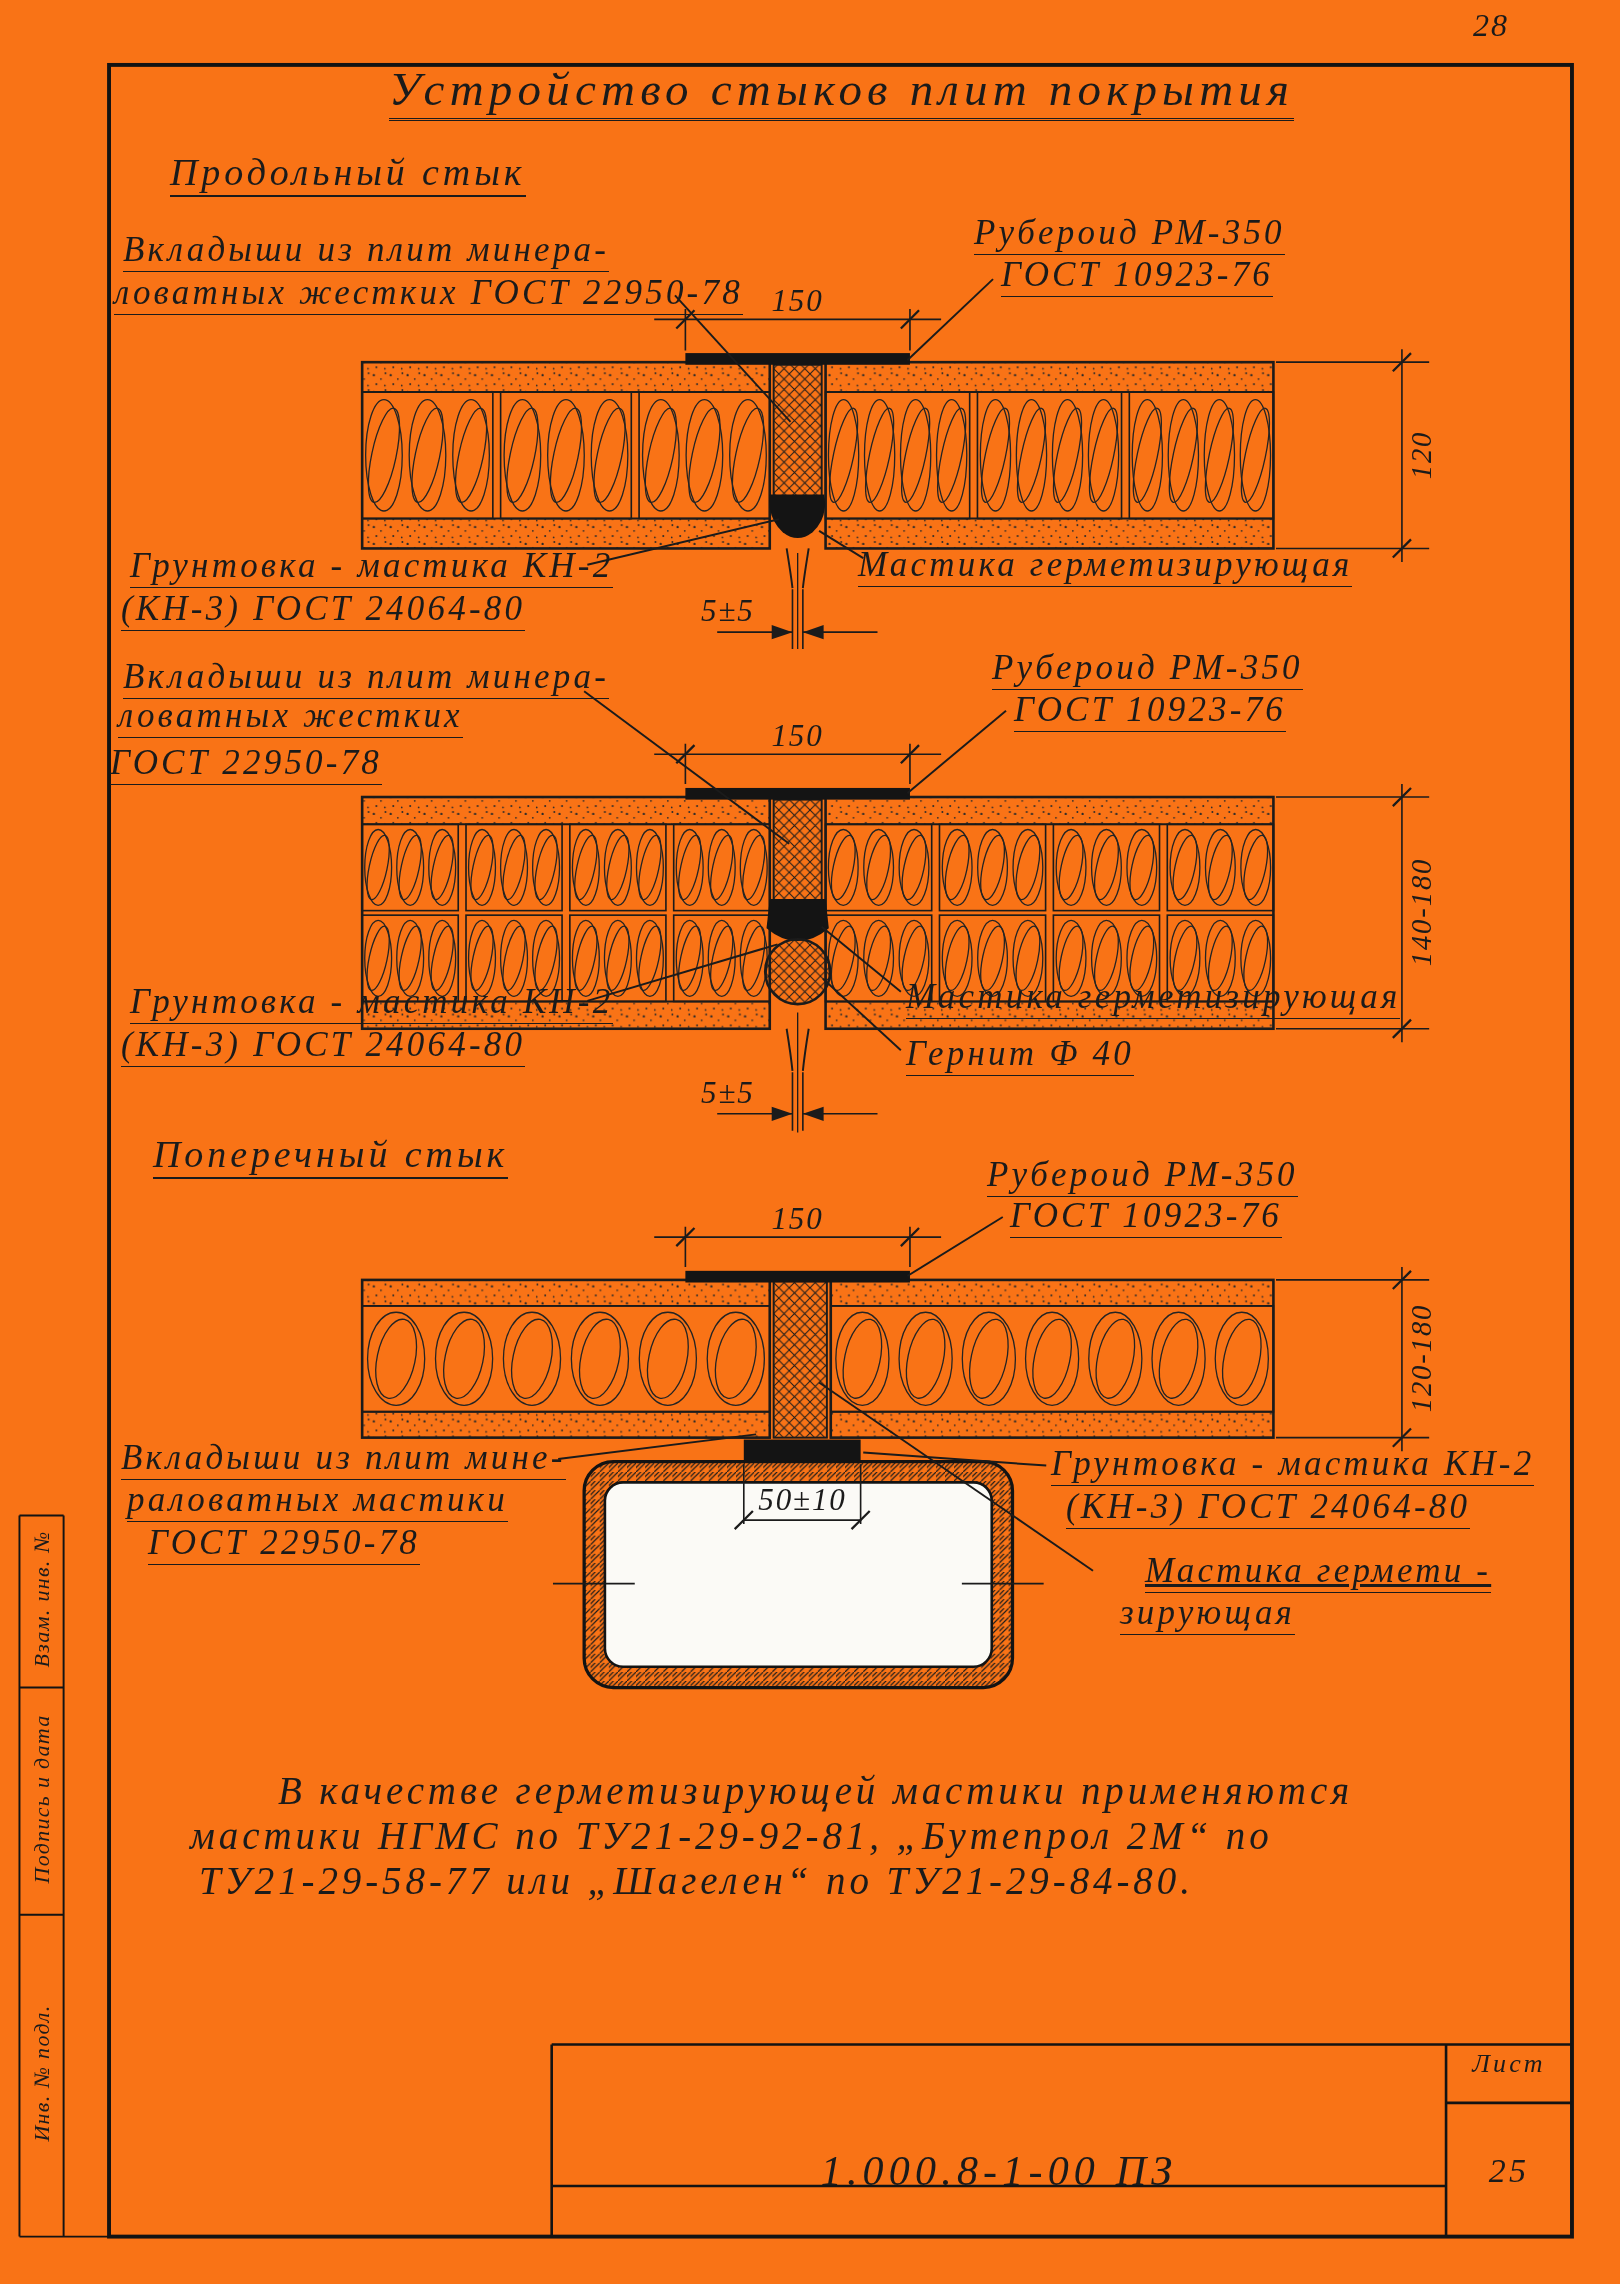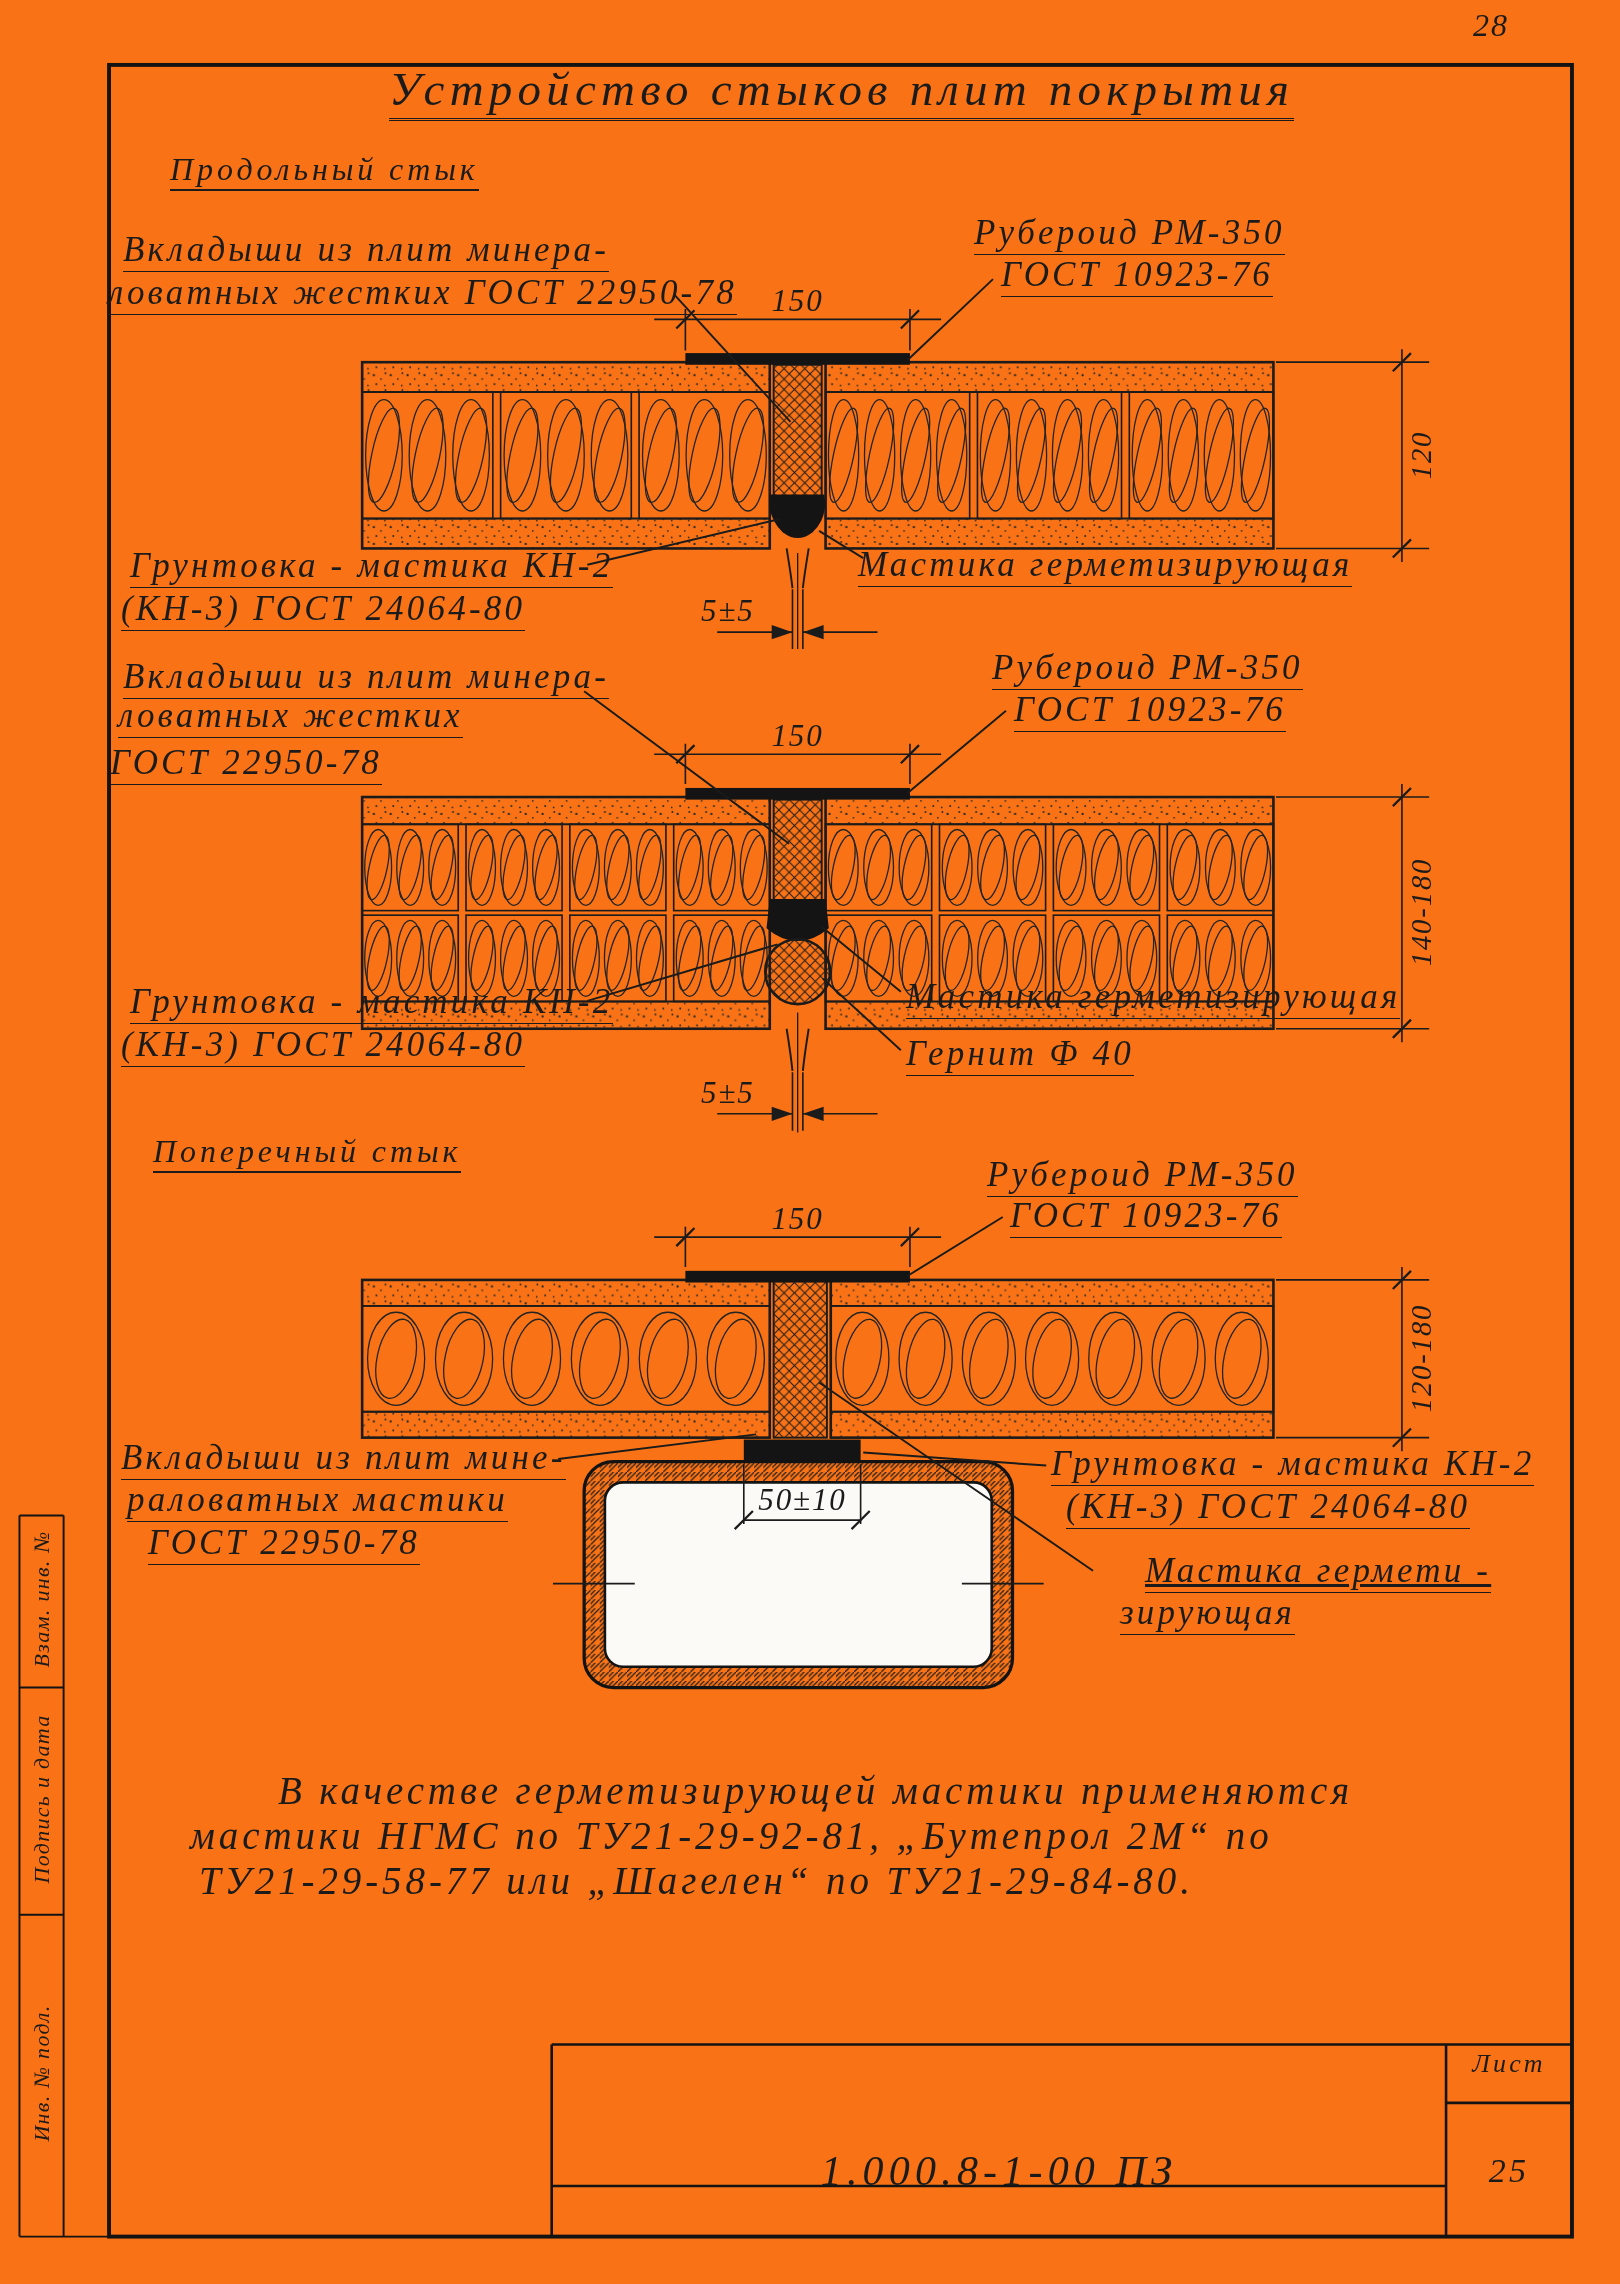--- a/index.html
+++ b/index.html
@@ -15,21 +15,21 @@
     position:absolute; font-style:italic; font-size:35px;
     line-height:1.05; letter-spacing:3.2px; white-space:nowrap;
   }
   .u { border-bottom:1.9px solid #1b1b1b; padding-bottom:1.9px; }
   .dim { position:absolute; font-style:italic; font-size:31px; letter-spacing:1.9px; white-space:nowrap; }
   .ctr { text-align:center; }
   .vdim {
     position:absolute; width:130px; text-align:center;
     transform:rotate(-90deg); font-style:italic; font-size:28.6px; letter-spacing:1.9px;
   }
-  .head { font-size:32px; letter-spacing:3.9px; border-bottom:2.6px solid #1b1b1b; padding-bottom:2.6px; }
+  .head { font-size:38px; letter-spacing:3.9px; border-bottom:2.6px solid #1b1b1b; padding-bottom:2.6px; }
   .title {
     font-size:47px; letter-spacing:5.2px;
     border-bottom:3.2px double #1b1b1b; padding-bottom:3.9px;text-align:right;
   }
   .note { font-size:39px; letter-spacing:3.9px; }
   .stamp { font-size:42px; letter-spacing:5.2px; }
   .mrot {
     position:absolute; width:195px; text-align:center;
     transform:rotate(-90deg); font-style:italic; font-size:22px; letter-spacing:1.3px;
     white-space:nowrap;
@@ -378,21 +378,21 @@
     </g>
   </svg>
 
   <div class="dim" style="left:1473px; top:6.5px; font-size:32px;">28</div>
 
   <div class="lbl title" style="left:389px; top:65px;">Устройство стыков плит покрытия</div>
 
   <div class="lbl head" style="left:170px; top:153px;">Продольный стык</div>
 
   <div class="lbl u" style="left:123px; top:232px;">Вкладыши из плит минера-</div>
-  <div class="lbl u" style="left:108px; top:275px;">ловатных жестких ГОСТ 22950-78</div>
+  <div class="lbl u" style="left:114px; top:275px;">ловатных жестких ГОСТ 22950-78</div>
   <div class="lbl u" style="left:974px; top:215px;">Рубероид РМ-350</div>
   <div class="lbl u" style="left:1001px; top:257px;">ГОСТ 10923-76</div>
   <div class="dim ctr" style="left:752px; top:283px; width:91px;">150</div>
   <div class="vdim" style="left:1357px; top:439px;">120</div>
   <div class="lbl u" style="left:130px; top:548px;">Грунтовка - мастика КН-2</div>
   <div class="lbl u" style="left:121px; top:591px;">(КН-3) ГОСТ 24064-80</div>
   <div class="lbl u" style="left:858px; top:547px;">Мастика герметизирующая</div>
   <div class="dim" style="left:701px; top:593px;">5±5</div>
 
   <div class="lbl u" style="left:123px; top:659px;">Вкладыши из плит минера-</div>

